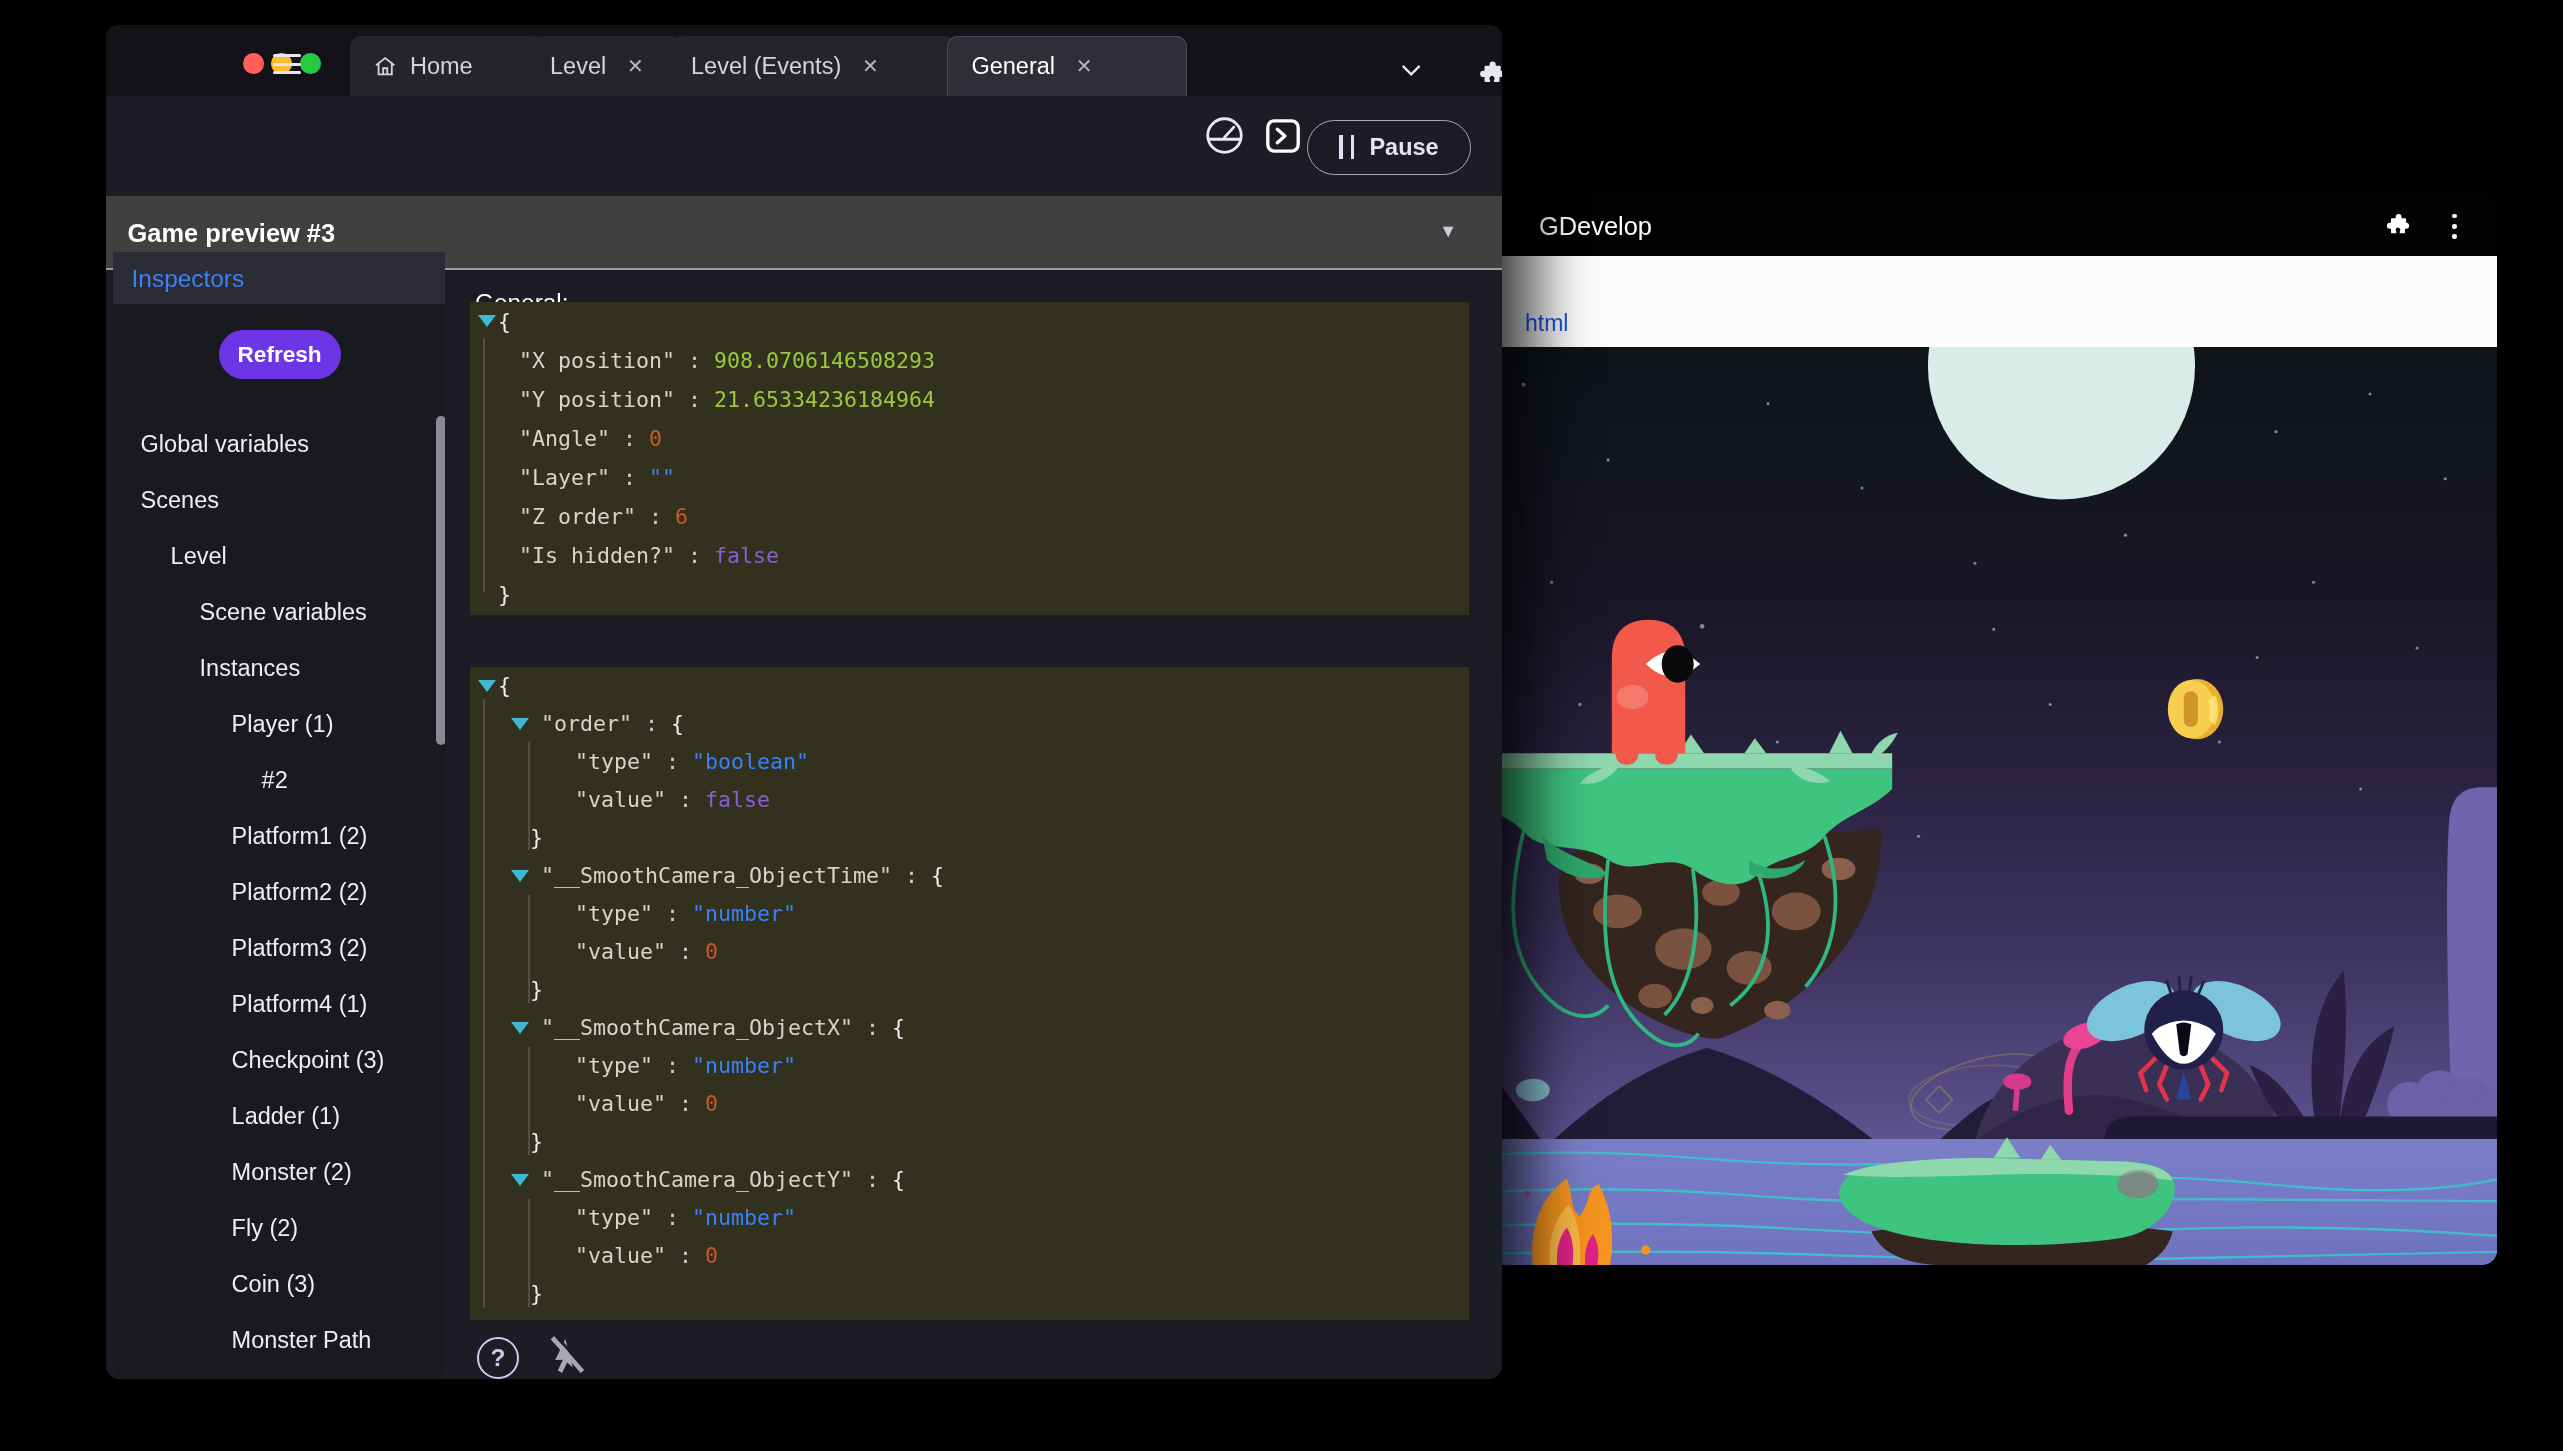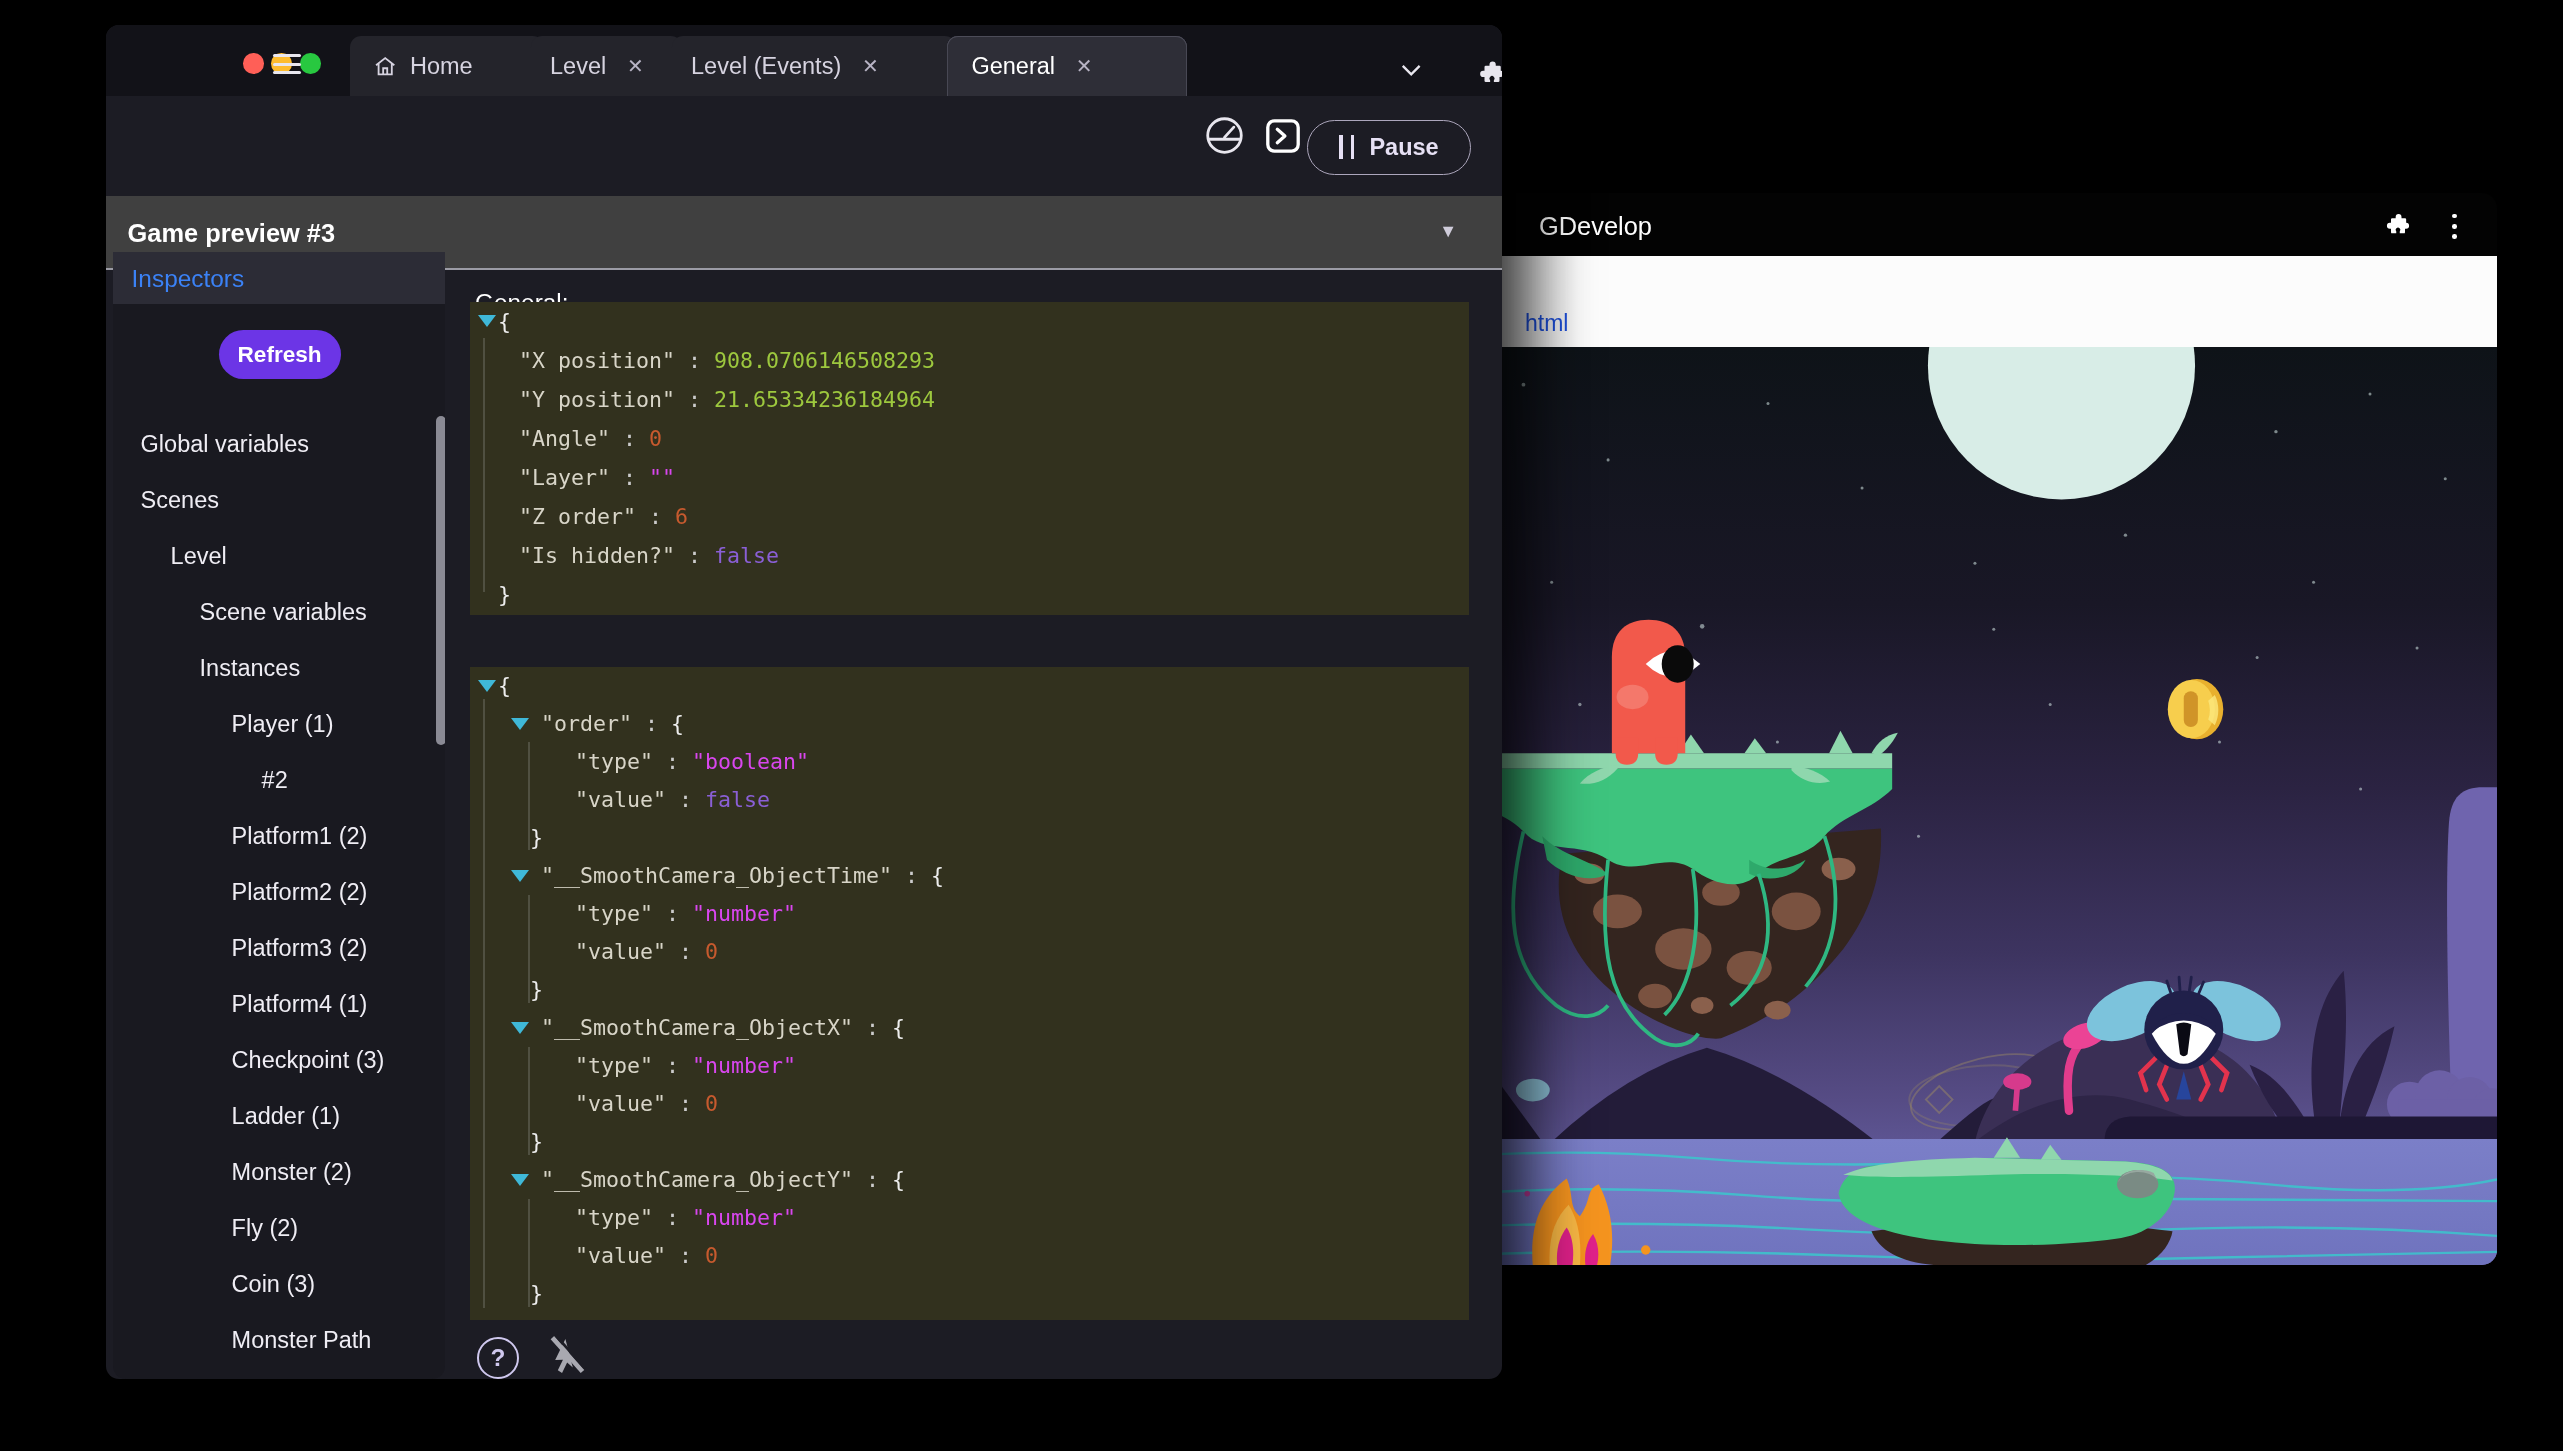--- a/index.html
+++ b/index.html
@@ -91,21 +91,21 @@
   .pl-iclose{padding-left:60px;}
   .tri{position:absolute;width:0;height:0;border-left:9.4px solid transparent;
      border-right:9.4px solid transparent;border-top:12.2px solid #3fb8d8;top:12.2px;}
   .tri-root{left:7.5px;}
   .tri-var{left:41px;}
   .jkey::before,.jkey::after{content:'"';}
   .jcolon::before{content:" : ";color:#cccccc;}
   .jbrace{color:#eeeeee;}
   .v-float{color:#9dc83e;}
   .v-int{color:#c75a2e;}
-  .v-str{color:#d946ef;}
+  .v-str{color:#3b82f6;}
   .v-str::before,.v-str::after{content:'"';}
   .v-bool{color:#8a5fd6;}
   .guide{position:absolute;width:1.9px;background:#6a6a5e;opacity:.55;}
 
   
   #help-icon{left:371px;top:1312px;width:38px;height:38px;border:2.8px solid #cfc8ee;
      border-radius:50%;color:#cfc8ee;font-size:24.4px;font-weight:bold;
      display:flex;align-items:center;justify-content:center;}
   #picker-icon{left:437px;top:1307px;}
 </style>

